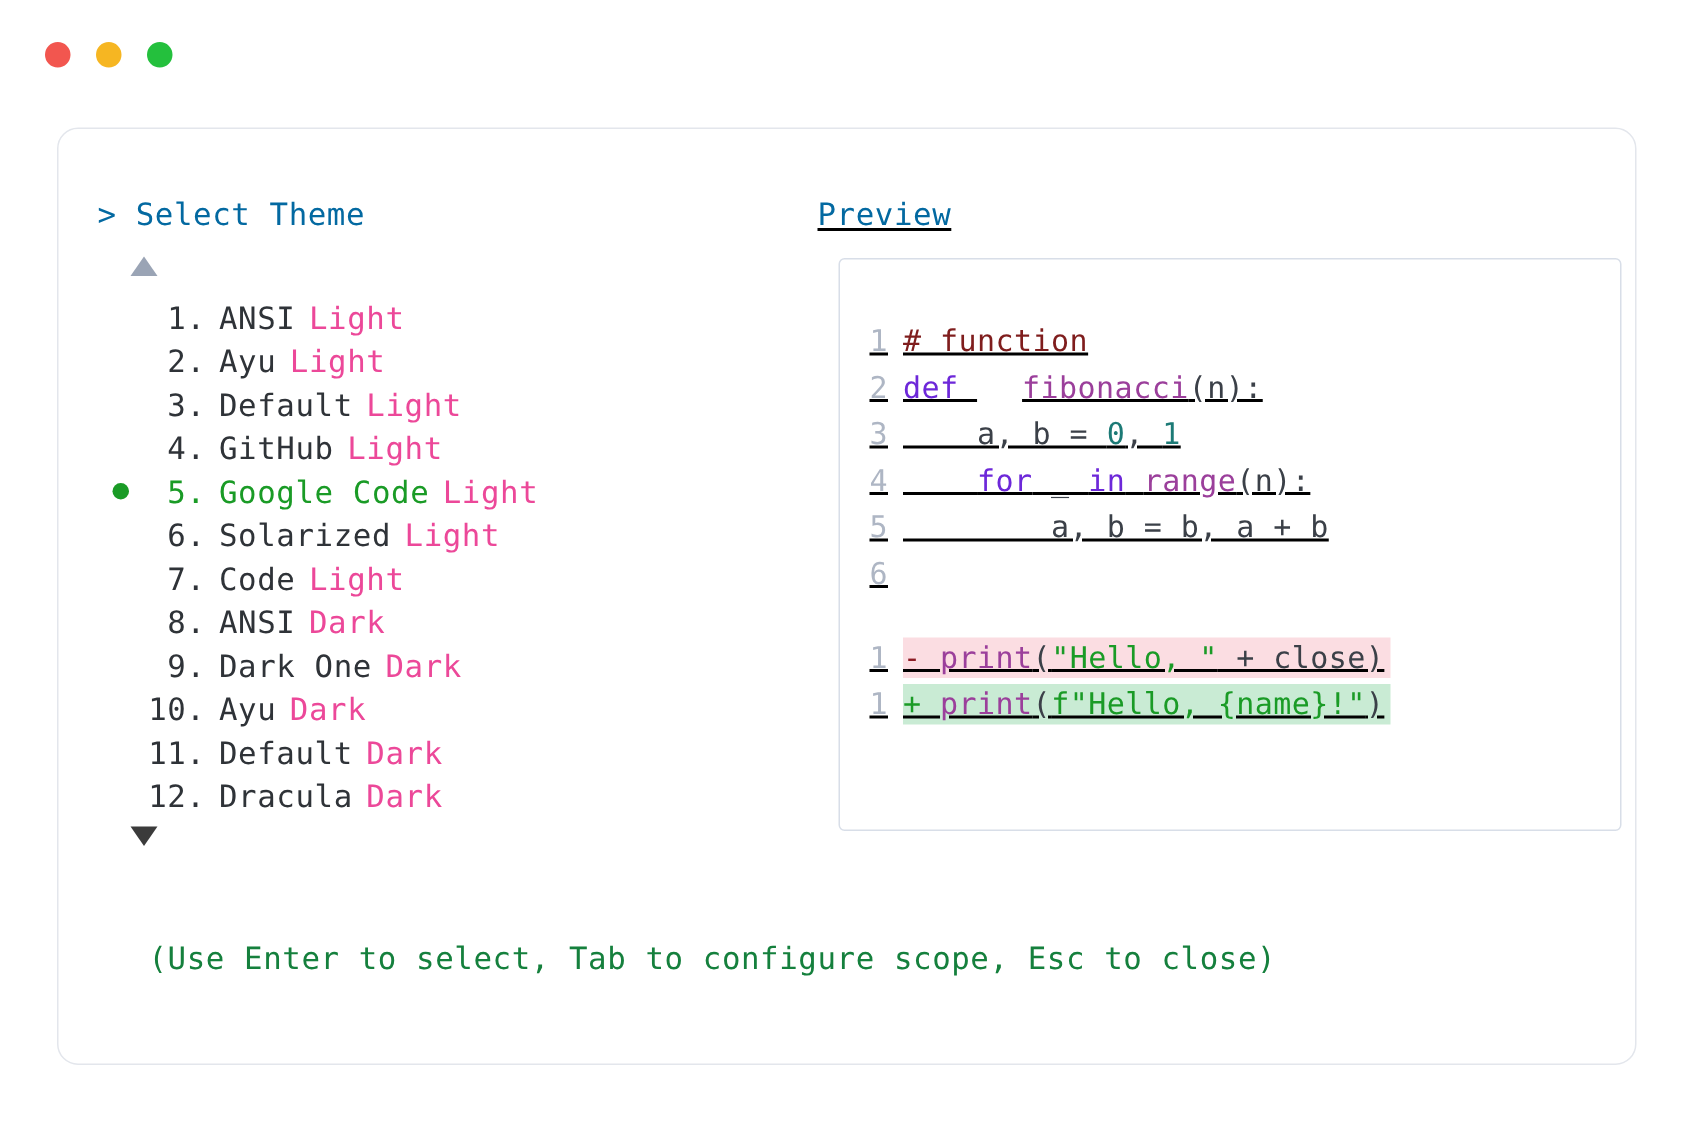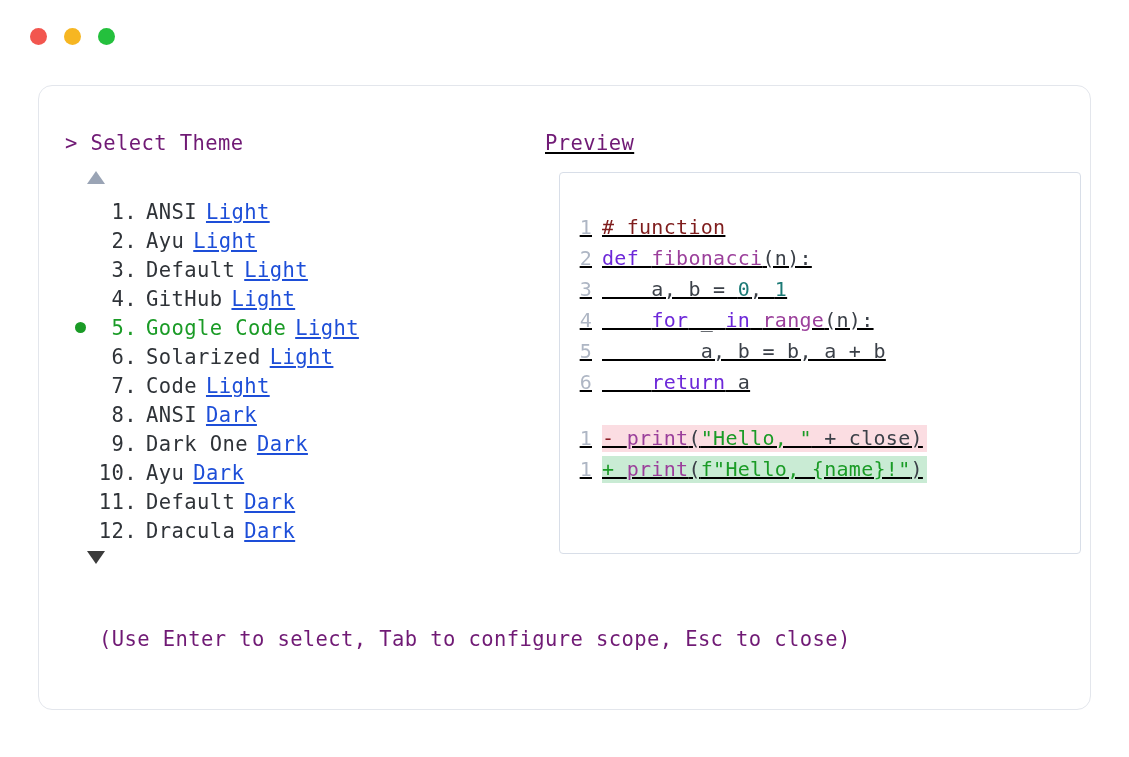--- a/index.html
+++ b/index.html
@@ -44,21 +44,21 @@
     padding: 42px 34px 0 26px;
   }
 
   .columns { display: flex; }
   .col-left  { width: 480px; flex: none; }
   .col-right { flex: 1; text-decoration: underline; }
 
   
   .heading {
     font-size: 20.5px;
-    color: #701a75;
+    color: #0369a1;
     letter-spacing: 0.4px;
     white-space: pre;
     height: 30px;
     line-height: 30px;
   }
 
   
   .arrow {
     width: 0; height: 0;
     border-left: 9px solid transparent;
@@ -96,34 +96,34 @@
     border-radius: 50%;
     background: #1a9b26;
   }
   .row-index {
     width: 42px;
     flex: none;
     text-align: right;
     color: #2f3338;
   }
   .row-name { color: #2f3338; padding-left: 9px; }
-  .row-variant { color: #1d4ed8; padding-left: 9px; text-decoration: underline; }
+  .row-variant { color: #ec4899; padding-left: 9px; }
 
   .theme-row.selected .row-index,
   .theme-row.selected .row-dot,
   .theme-row.selected .row-name { color: #1a9b26; }
 
   
   .hint {
     position: absolute;
     left: 60px;
     bottom: 58px;
     font-size: 20.5px;
     letter-spacing: 0.4px;
-    color: #701a75;
+    color: #15803d;
     white-space: pre;
     text-align: center;
   }
 
   
   .preview-box {
     margin-top: 14px;
     margin-left: 14px;
     width: 522px;
     height: 382px;
@@ -160,21 +160,21 @@
   .diff-line.added   .code-text { background: #c9ebd4; }
   .diff-mark-removed { color: #8c1c24; }
   .diff-mark-added   { color: #1a9b26; }
 
   
   .tok-comment { color: #7f1d1d; }
   .tok-keyword { color: #6d28d9; }
   .tok-builtin { color: #9b3f9b; }
   .tok-number  { color: #1c7a76; }
   .tok-string  { color: #1a9b26; }
-  .tok-func    { color: #9b3f9b; }
+  .tok-func    { color: #9b3f9b; margin-left: 30px; }
   .tok-plain   { color: #3b4048; }
 </style>
 </head>
 <body>
 
 <div class="titlebar">
   <div class="dot dot-close" style="background: rgb(242, 86, 79);"></div>
   <div class="dot dot-minimize" style="background: rgb(246, 182, 34);"></div>
   <div class="dot dot-zoom" style="background: rgb(36, 192, 61);"></div>
 </div>
@@ -210,21 +210,21 @@
       <div class="col-right">
         <div class="heading">Preview</div>
 
         <div class="preview-box">
           <div id="code-body">
               <div class="code-line"><span class="gutter">1</span><span class="code-text"><span class="tok-comment"># function</span></span></div>
               <div class="code-line"><span class="gutter">2</span><span class="code-text"><span class="tok-keyword">def </span><span class="tok-func">fibonacci</span><span class="tok-plain">(n):</span></span></div>
               <div class="code-line"><span class="gutter">3</span><span class="code-text"><span class="tok-plain">    a, b = </span><span class="tok-number">0</span><span class="tok-plain">, </span><span class="tok-number">1</span></span></div>
               <div class="code-line"><span class="gutter">4</span><span class="code-text"><span class="tok-plain">    </span><span class="tok-keyword">for</span><span class="tok-plain"> _ </span><span class="tok-keyword">in</span><span class="tok-plain"> </span><span class="tok-builtin">range</span><span class="tok-plain">(n):</span></span></div>
               <div class="code-line"><span class="gutter">5</span><span class="code-text"><span class="tok-plain">        a, b = b, a + b</span></span></div>
-              <div class="code-line"><span class="gutter">6</span><span class="code-text"><span class="tok-plain">    </span><span class="tok-keyword">return</span><span class="tok-plain"> a</span></span></div>
+              <div class="code-line"><span class="gutter">6</span></div>
             </div>
           <div class="code-blank"></div>
           <div id="diff-body">
               <div class="code-line diff-line removed"><span class="gutter">1</span><span class="code-text"><span class="diff-mark-removed">- </span><span class="tok-builtin">print</span><span class="tok-plain">(</span><span class="tok-string">"Hello, "</span><span class="tok-plain"> + close)</span></span></div>
               <div class="code-line diff-line added"><span class="gutter">1</span><span class="code-text"><span class="diff-mark-added">+ </span><span class="tok-builtin">print</span><span class="tok-plain">(</span><span class="tok-string">f"Hello, {name}!"</span><span class="tok-plain">)</span></span></div>
             </div>
         </div>
       </div>
     </div>
 

